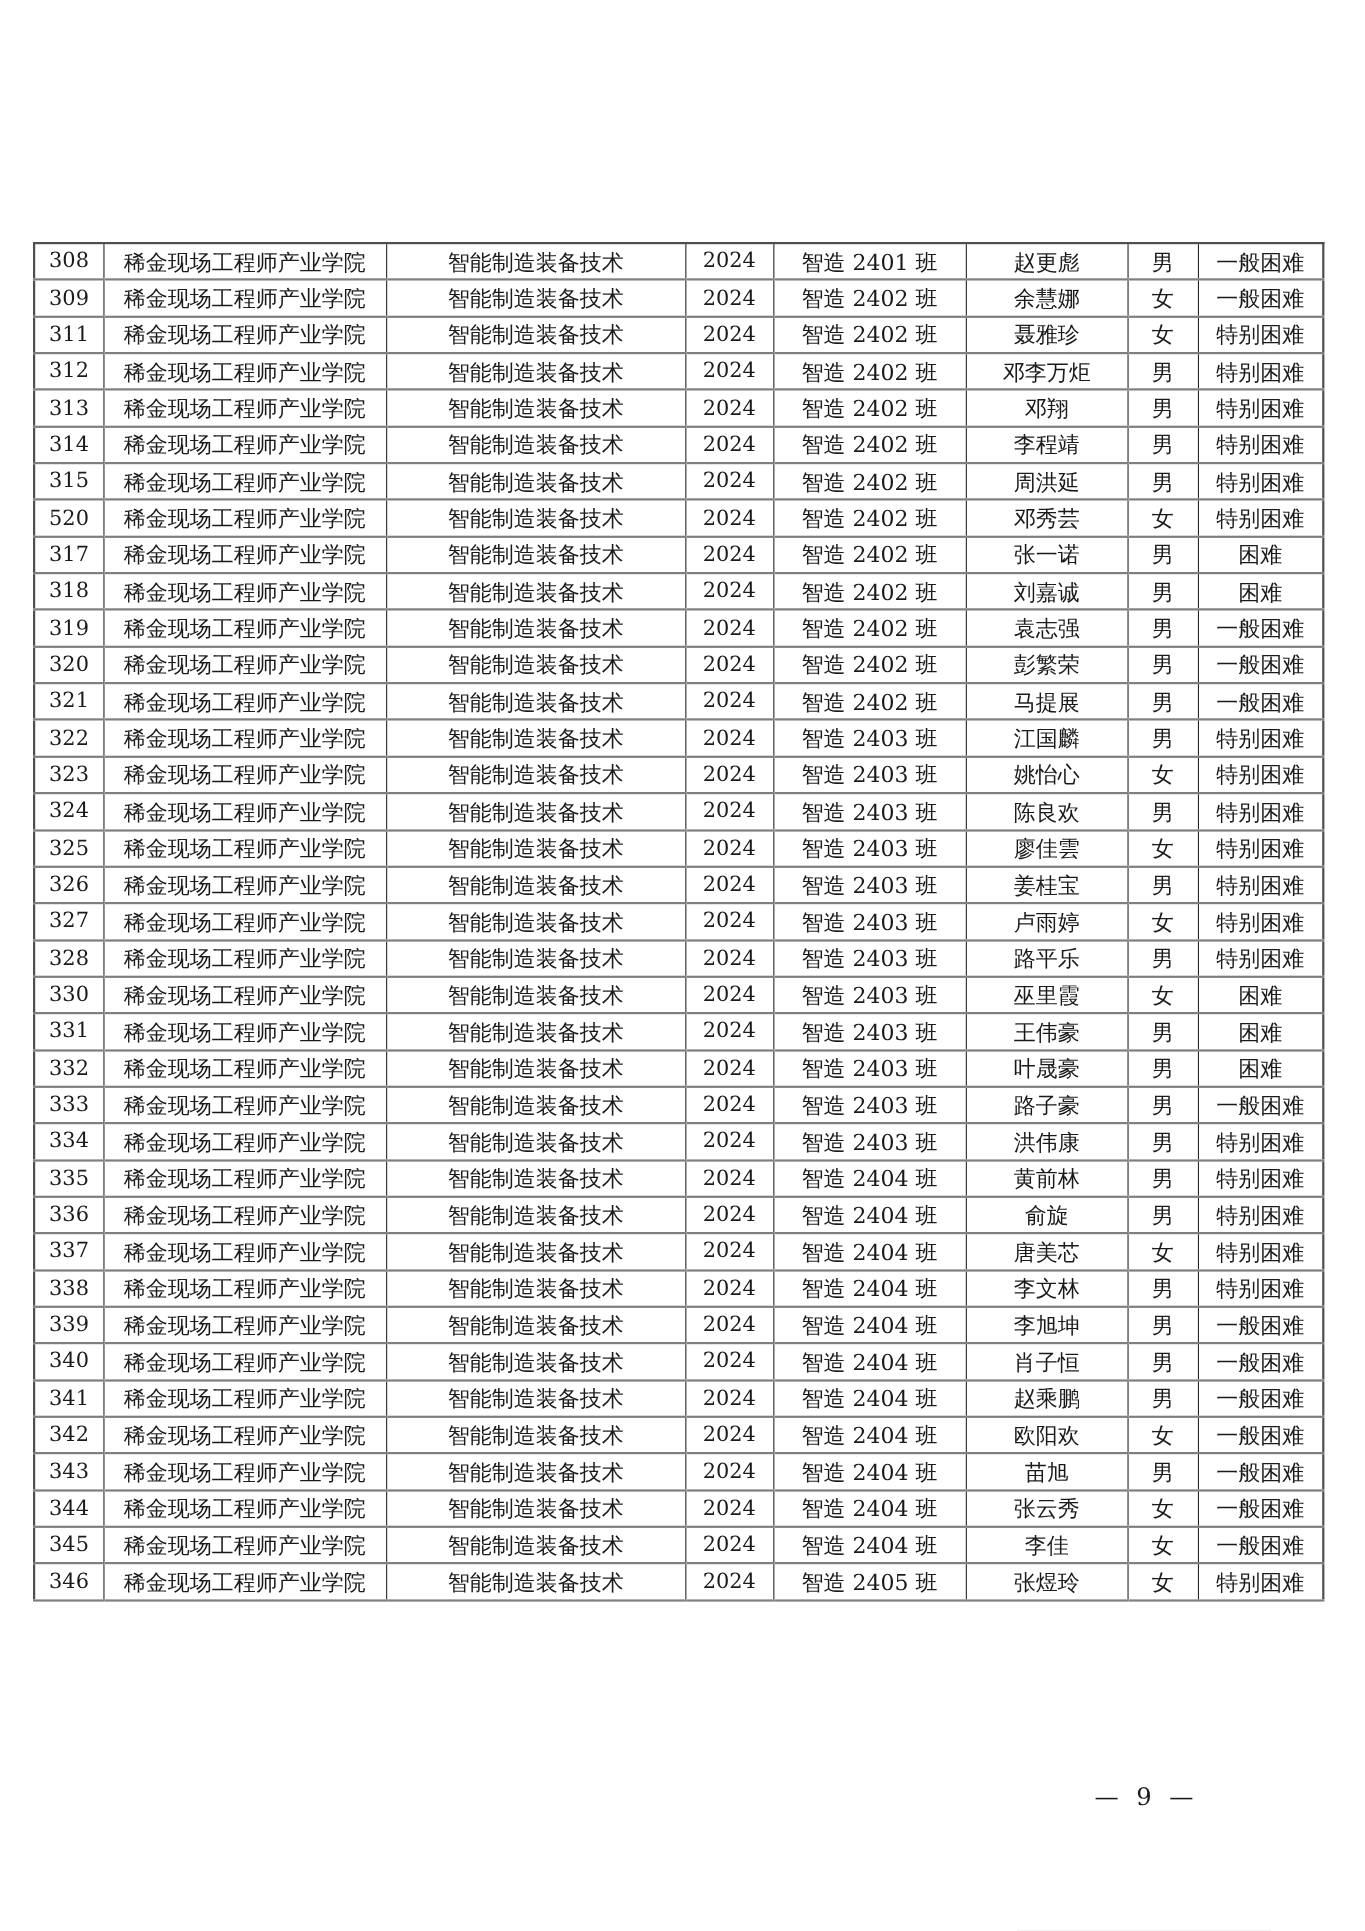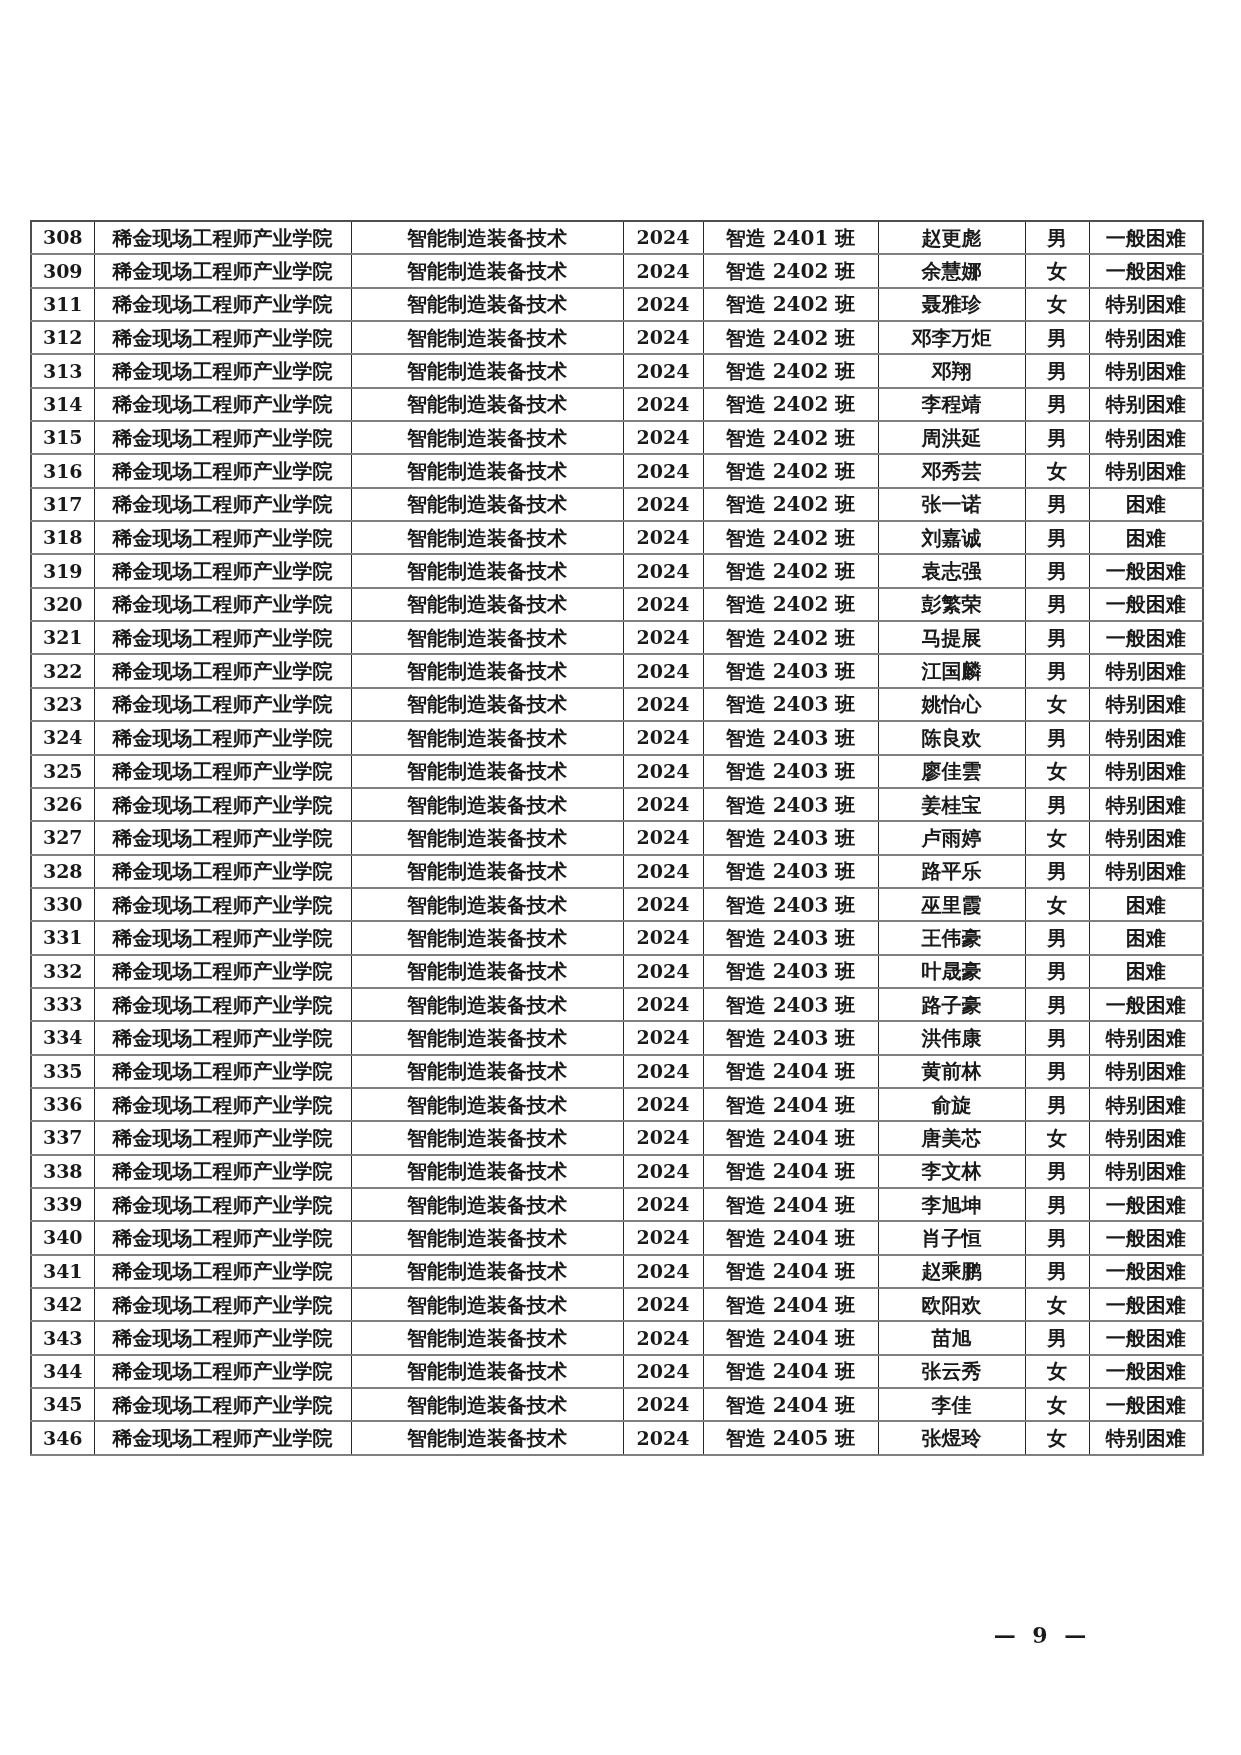--- a/index.html
+++ b/index.html
@@ -9,21 +9,20 @@
   }
   .page {
     position: relative;
     width: 1241px;
     height: 1755px;
     margin: 0 auto;
     background: #ffffff;
     font-family: "DejaVu Serif", "Liberation Serif", serif;
     color: #1a1a1a;
     overflow: hidden;
-    font-weight: bold;
   }
   table.roster {
     position: absolute;
     left: 30px;
     top: 220px;
     width: 1172px;
     border-collapse: collapse;
     table-layout: fixed;
     border: 2px solid #4e4e4e;
   }
@@ -136,21 +135,21 @@
     <td class="c-num">315</td>
     <td class="c-college">稀金现场工程师产业学院</td>
     <td class="c-major">智能制造装备技术</td>
     <td class="c-year">2024</td>
     <td class="c-class">智造 2402 班</td>
     <td class="c-name">周洪延</td>
     <td class="c-gender">男</td>
     <td class="c-level">特别困难</td>
   </tr>
         <tr>
-    <td class="c-num">316</td>
+    <td class="c-num">520</td>
     <td class="c-college">稀金现场工程师产业学院</td>
     <td class="c-major">智能制造装备技术</td>
     <td class="c-year">2024</td>
     <td class="c-class">智造 2402 班</td>
     <td class="c-name">邓秀芸</td>
     <td class="c-gender">女</td>
     <td class="c-level">特别困难</td>
   </tr>
         <tr>
     <td class="c-num">317</td>

